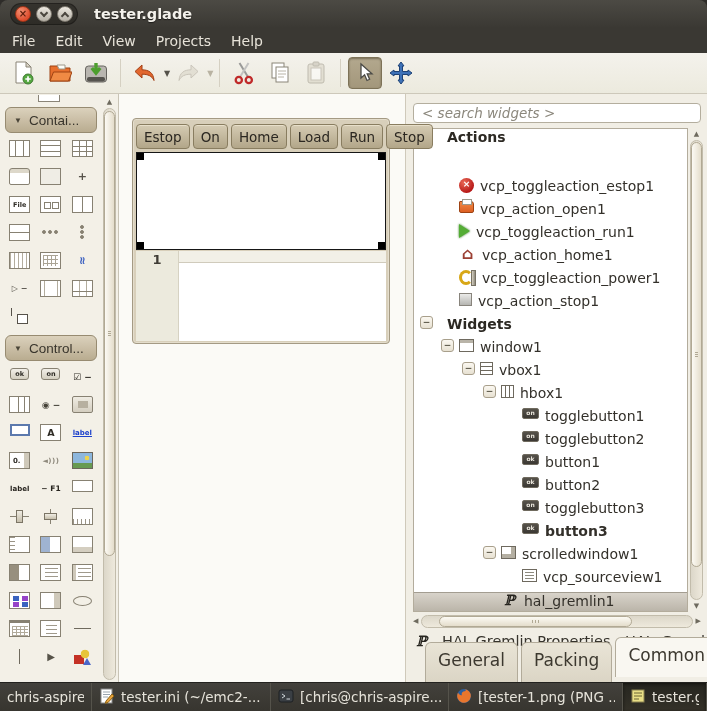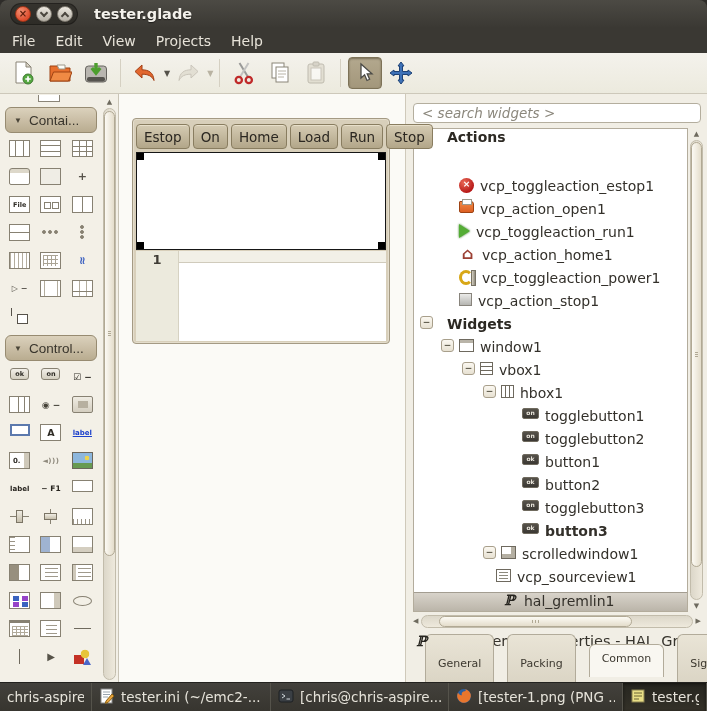--- a/index.html
+++ b/index.html
@@ -160,21 +160,21 @@
   .ti-gremlin::after{content:"ℙ"}
 
   .tree-vscroll{width:17px;display:flex;flex-direction:column;align-items:center;padding:0 1px}
   .hscroll{height:15px;margin-top:3px;width:288px;display:flex;align-items:center}
   .hs-trough{flex:1;height:13px;background:linear-gradient(#dcd7c9,#eee9dc);border:1px solid #c2bcab;border-radius:7px;position:relative;margin:0 3px}
   .hs-thumb{position:absolute;top:0;bottom:0;left:6%;width:72%;border:1px solid #b1a994;border-radius:7px;background:linear-gradient(#fcfaf4,#e4ddcb)}
   .hs-grip{position:absolute;top:3px;bottom:3px;left:50%;width:7px;margin-left:-3px;background:repeating-linear-gradient(90deg,#b1a994 0 1px,#0000 1px 3px)}
 
   .props-line{display:flex;align-items:center;gap:6px;margin-top:5px;height:21px;font-size:14.5px;color:#36332c;white-space:nowrap;overflow:hidden}
   .tabs{display:flex;align-items:flex-end;margin:6px 0 0 12px;height:26px;overflow:visible}
-  .tab{padding:22px 12px 12px;margin-right:13px;background:linear-gradient(#e9e4d6,#dbd5c5);border:1px solid #b2ab9a;border-bottom:none;border-radius:6px 6px 0 0;font-size:11px;color:#3c382f;white-space:nowrap}
+  .tab{padding:7px 12px 12px;margin-right:3px;background:linear-gradient(#e9e4d6,#dbd5c5);border:1px solid #b2ab9a;border-bottom:none;border-radius:6px 6px 0 0;font-size:17px;color:#3c382f;white-space:nowrap}
   .tab.active{background:#f9f7f1;position:relative;top:-5px;padding-top:7px;z-index:2}
 
   
   .taskbar{height:29px;background:linear-gradient(#43413c,#37352f);border-top:1px solid #23221f;display:flex;align-items:stretch}
   .task{display:flex;align-items:center;gap:6px;padding:0 7px;border-right:1px solid #55534b;color:#e6e3da;font-size:13.5px;white-space:nowrap;overflow:hidden}
   .task.active{background:linear-gradient(#26251f,#343128);box-shadow:inset 0 1px 3px #15140f}
   .task svg{flex:none}
   .tk-label{overflow:hidden;text-overflow:clip}
 </style>
 </head>
@@ -486,21 +486,21 @@
           <div class="trow" style="padding-left: 90px; font-weight: bold;">
             <span class="exp-ph"></span>
             <span class="ti ti-button"></span>
             <span class="tlabel">button3</span>
           </div>
           <div class="trow" style="padding-left: 69px;">
             <span class="exp">−</span>
             <span class="ti ti-scrolledwindow"></span>
             <span class="tlabel">scrolledwindow1</span>
           </div>
-          <div class="trow" style="padding-left: 64px;">
+          <div class="trow" style="padding-left: 90px;">
             <span class="exp-ph"></span>
             <span class="ti ti-sourceview"></span>
             <span class="tlabel">vcp_sourceview1</span>
           </div>
           <div class="trow selected" style="padding-left: 69px;">
             <span class="exp-ph"></span>
             <span class="ti ti-gremlin"></span>
             <span class="tlabel">hal_gremlin1</span>
           </div>
           <div class="trow bold" style="padding-left: 6px;">

